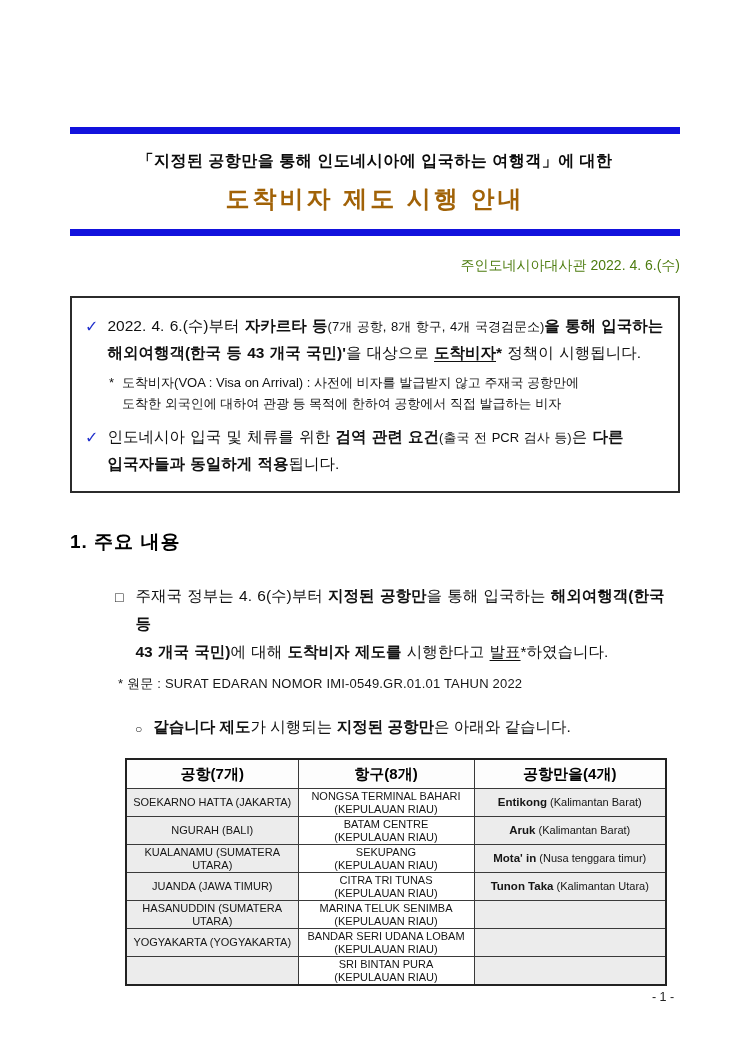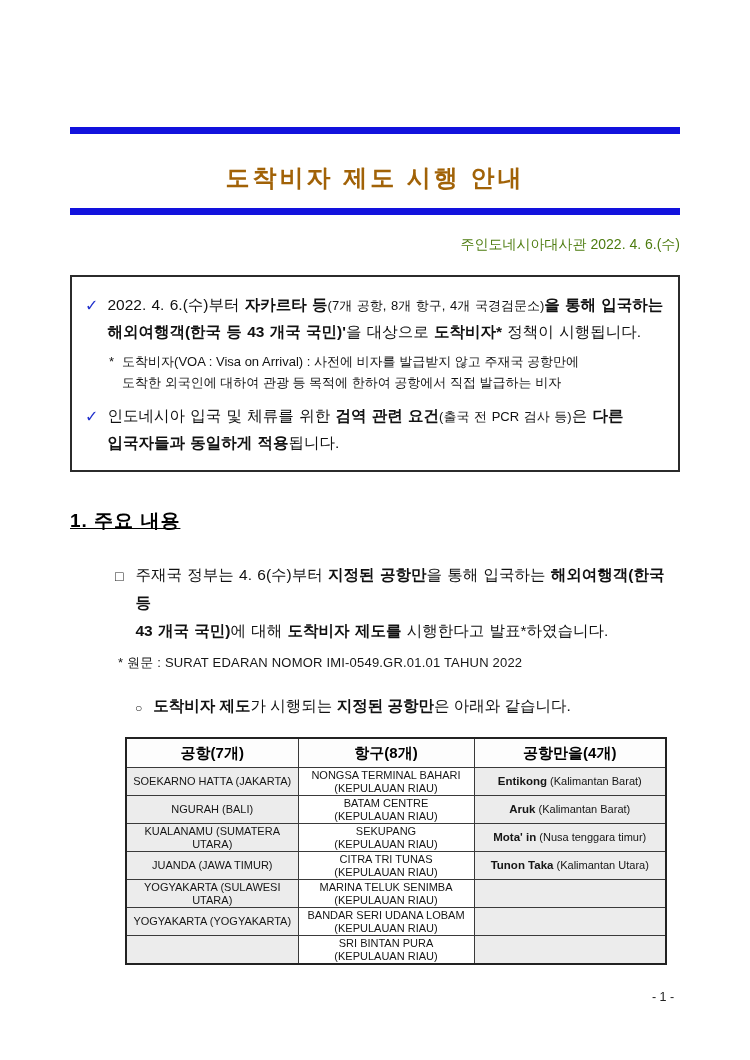--- a/index.html
+++ b/index.html
@@ -29,25 +29,25 @@
     border:2px solid #2b2b2b;
     padding:13px 13px 14px 13px;
     box-sizing:border-box;
     min-height:187px;
   }
   .check-item{display:flex;gap:9px;font-size:15.5px;line-height:26px;margin-top:2px;}
   .check-mark{color:#2030cc;font-weight:700;font-size:16px;flex:0 0 auto;padding-top:1px;}
   .check-text{flex:1;word-spacing:1px;}
   .b{font-weight:700;}
   .sm{font-size:13px;}
-  .ul{text-underline-offset:3px;}
+  .ul{text-decoration:underline;text-underline-offset:3px;}
   .note1{font-size:13px;line-height:21px;margin:6px 0 10px 24px;display:flex;gap:8px;color:#141414;}
   .note1 .hang{flex:1;}
   
-  .sec-heading{font-size:19px;font-weight:800;margin-top:36px;letter-spacing:1px;color:#000;text-decoration:underline;}
+  .sec-heading{font-size:19px;font-weight:800;margin-top:36px;letter-spacing:1px;color:#000;}
   .para{display:flex;gap:12px;font-size:15.5px;line-height:28px;margin-top:27px;margin-left:45px;word-spacing:1px;}
   .para .marker{flex:0 0 auto;font-size:14px;padding-top:1px;color:#222;}
   .src-note{font-size:13px;margin:9px 0 0 48px;color:#161616;letter-spacing:.2px;}
   .para2{display:flex;gap:11px;font-size:15.5px;line-height:24px;margin-top:22px;margin-left:65px;}
   .para2 .marker{font-size:12px;padding-top:2px;color:#222;}
   
   table.ports{
     border-collapse:collapse;
     margin:17px 0 0 55px;
     width:540px;
@@ -70,20 +70,21 @@
   
   .page-num{position:absolute;top:990px;left:640px;width:46px;text-align:center;font-size:12.5px;color:#222;}
 </style>
 </head>
 <body>
 
 <div class="content">
 
   <div class="bar top"></div>
   <div class="banner-inner">
+    <div class="subtitle">「지정된 공항만을 통해 인도네시아에 입국하는 여행객」에 대한</div>
     <div class="doc-title">도착비자 제도 시행 안내</div>
   </div>
   <div class="bar"></div>
 
   <div class="byline">주인도네시아대사관 2022. 4. 6.(수)</div>
 
   <div class="summary-box">
 
     <div class="check-item">
       <span class="check-mark">✓</span>
@@ -119,21 +120,21 @@
       <span>주재국 정부는 4. 6(수)부터 </span><span class="b">지정된 공항만</span><span>을 통해 입국하는 </span><span class="b">해외여행객(한국 등</span><br>
       <span class="b">43 개국 국민)</span><span>에 대해 </span><span class="b">도착비자 제도를</span><span> 시행한다고 </span><span class="ul">발표</span><span>*하였습니다.</span>
     </span>
   </div>
 
   <div class="src-note">* 원문 : SURAT EDARAN NOMOR IMI-0549.GR.01.01 TAHUN 2022</div>
 
   <div class="para2">
     <span class="marker">○</span>
     <span>
-      <span class="b">도착비자 제도</span><span>가 시행되는 </span><span class="b">지정된 공항만</span><span>은 아래와 같습니다.</span>
+      <span class="b">같습니다 제도</span><span>가 시행되는 </span><span class="b">지정된 공항만</span><span>은 아래와 같습니다.</span>
     </span>
   </div>
 
   <table class="ports">
     <colgroup>
         <col class="c1">
         <col class="c2">
         <col class="c3">
       </colgroup>
     <thead>
@@ -170,21 +171,21 @@
       </tr>
       <tr>
         <td class="shade">JUANDA (JAWA TIMUR)</td>
         <td class="mid">
             <div>CITRA TRI TUNAS</div>
             <div>(KEPULAUAN RIAU)</div>
           </td>
         <td class="shade"><span class="pname">Tunon Taka</span><span> (Kalimantan Utara)</span></td>
       </tr>
       <tr>
-        <td class="shade">YOGYAKARTA (SULAWESI UTARA)</td>
+        <td class="shade">HASANUDDIN (SUMATERA UTARA)</td>
         <td class="mid">
             <div>MARINA TELUK SENIMBA</div>
             <div>(KEPULAUAN RIAU)</div>
           </td>
         <td class="shade"><span class="pname"></span><span></span></td>
       </tr>
       <tr>
         <td class="shade">YOGYAKARTA (YOGYAKARTA)</td>
         <td class="mid">
             <div>BANDAR SERI UDANA LOBAM</div>

